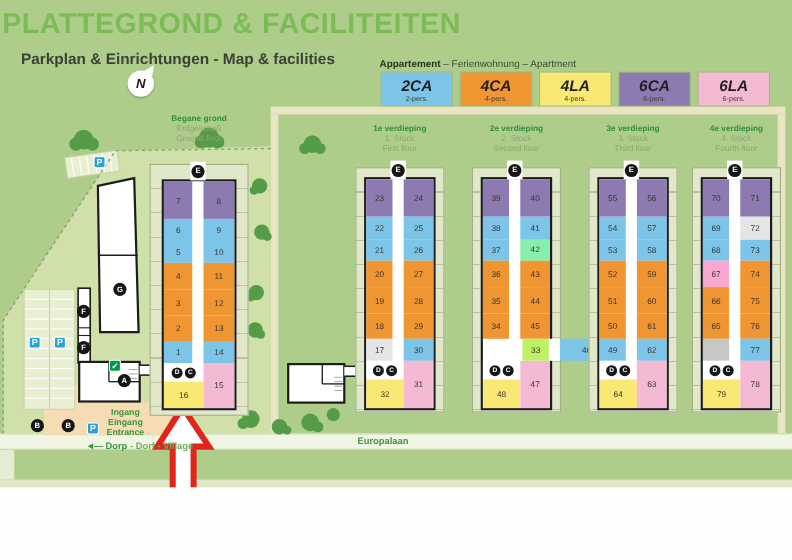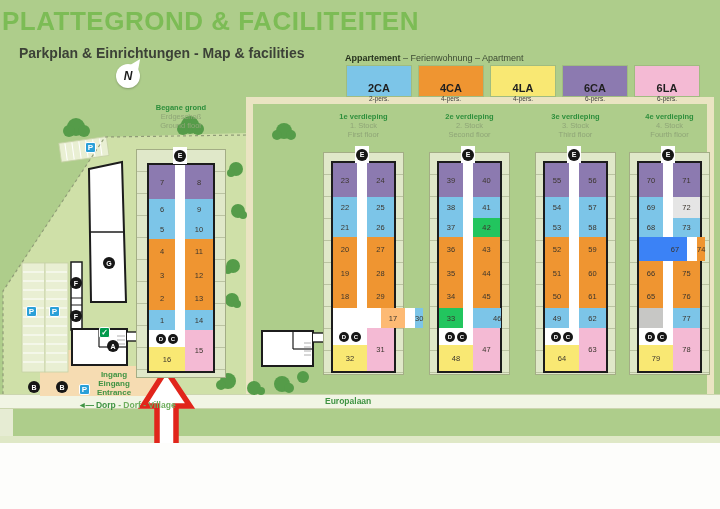--- a/index.html
+++ b/index.html
@@ -16,21 +16,21 @@
            box-shadow:0 1px 2px rgba(0,0,0,.25);display:flex;align-items:center;justify-content:center;
            font-weight:bold;font-style:italic;font-size:12px;color:#1c1c1c;z-index:3;}
   #compass:before{content:"";position:absolute;right:-2px;top:-6px;width:0;height:0;
            border-left:5px solid transparent;border-right:5px solid transparent;border-bottom:11px solid #fff;
            transform:rotate(35deg);}
   
   #aptheading{left:345px;top:53px;font-size:9px;color:#3c4a33;z-index:3;}
   #aptheading b{color:#27331e;}
   .typebox{position:absolute;top:66px;width:64px;height:30px;z-index:3;text-align:center;
            box-shadow:0 0 0 1px rgba(0,0,0,.08);}
-  .typebox .code{display:block;margin-top:16px;font-size:11px;font-weight:bold;color:#1f1f1f;}
+  .typebox .code{display:block;margin-top:4px;font-size:14px;font-weight:bold;color:#1f1f1f;font-style:italic;}
   .typebox .pers{display:block;margin-top:1px;font-size:6.5px;color:#3c3c3c;}
   
   .bldlabel{position:absolute;width:90px;text-align:center;font-size:7.5px;line-height:9px;z-index:3;}
   .bldlabel .l1{color:#2e8f3c;font-weight:bold;display:block;}
   .bldlabel .lx{color:#8fa577;display:block;}
   
   .building{position:absolute;background:#e0e8c9;border:1px solid #a3ad85;z-index:2;box-sizing:border-box;}
   .ticks{position:absolute;left:0;top:0;right:0;bottom:0;
          background:repeating-linear-gradient(to bottom,transparent 0 21px,rgba(90,100,60,.28) 21px 22px);}
   .binner{position:absolute;background:#fff;border:2px solid #1c1c1c;display:flex;flex-direction:column;box-sizing:content-box;}
@@ -320,21 +320,21 @@
             <div class="cell" style="flex: 0 0 24px; background: rgb(239, 149, 49);">19</div>
             <div class="corr"></div>
             <div class="cell" style="flex: 1 1 0%; background: rgb(239, 149, 49);">28</div>
           </div>
           <div class="brow" style="height: 23px;">
             <div class="cell" style="flex: 0 0 24px; background: rgb(239, 149, 49);">18</div>
             <div class="corr"></div>
             <div class="cell" style="flex: 1 1 0%; background: rgb(239, 149, 49);">29</div>
           </div>
           <div class="brow" style="height: 20px;">
-            <div class="cell" style="flex: 0 0 24px; background: #fdba74; margin-left: 48px;">17</div>
+            <div class="cell" style="flex: 0 0 24px; background: #e5e5e5;">17</div>
             <div class="corr"></div>
             <div class="cell" style="flex: 1 1 0%; background: rgb(124, 197, 232); text-align: center;">30</div>
           </div>
           <div class="bbottom">
             <div class="bleftcol" style="flex: 0 0 34px;">
               <div class="dcrow">
                 <div class="mk sm">D</div>
                 <div class="mk sm">C</div>
               </div>
               <div class="cell" style="flex: 1 1 0%; background: rgb(249, 232, 115);">32</div>
@@ -360,39 +360,39 @@
             <div class="cell" style="flex: 1 1 0%; background: rgb(140, 122, 176);">40</div>
           </div>
           <div class="brow" style="height: 21px;">
             <div class="cell" style="flex: 0 0 24px; background: rgb(124, 197, 232);">38</div>
             <div class="corr"></div>
             <div class="cell" style="flex: 1 1 0%; background: rgb(124, 197, 232);">41</div>
           </div>
           <div class="brow" style="height: 19px;">
             <div class="cell" style="flex: 0 0 24px; background: rgb(124, 197, 232);">37</div>
             <div class="corr"></div>
-            <div class="cell" style="flex: 1 1 0%; background: #22c55e; font-family: Liberation Mono, monospace;">42</div>
+            <div class="cell" style="flex: 1 1 0%; background: #86efac; font-family: Liberation Mono, monospace;">42</div>
           </div>
           <div class="brow" style="height: 24px;">
             <div class="cell" style="flex: 0 0 24px; background: rgb(239, 149, 49);">36</div>
             <div class="corr"></div>
             <div class="cell" style="flex: 1 1 0%; background: rgb(239, 149, 49);">43</div>
           </div>
           <div class="brow" style="height: 24px;">
             <div class="cell" style="flex: 0 0 24px; background: rgb(239, 149, 49);">35</div>
             <div class="corr"></div>
             <div class="cell" style="flex: 1 1 0%; background: rgb(239, 149, 49);">44</div>
           </div>
           <div class="brow" style="height: 23px;">
             <div class="cell" style="flex: 0 0 24px; background: rgb(239, 149, 49);">34</div>
             <div class="corr"></div>
             <div class="cell" style="flex: 1 1 0%; background: rgb(239, 149, 49);">45</div>
           </div>
           <div class="brow" style="height: 20px;">
-            <div class="cell" style="flex: 0 0 24px; background: #22c55e;">33</div>
+            <div class="cell" style="flex: 0 0 24px; background: #bef264; margin-left: 36px;">33</div>
             <div class="corr"></div>
             <div class="cell" style="flex: 1 1 0%; background: rgb(124, 197, 232); padding-left: 20px;">46</div>
           </div>
           <div class="bbottom">
             <div class="bleftcol" style="flex: 0 0 34px;">
               <div class="dcrow">
                 <div class="mk sm">D</div>
                 <div class="mk sm">C</div>
               </div>
               <div class="cell" style="flex: 1 1 0%; background: rgb(249, 232, 115);">48</div>
@@ -479,21 +479,21 @@
             <div class="cell" style="flex: 0 0 24px; background: rgb(124, 197, 232);">69</div>
             <div class="corr"></div>
             <div class="cell" style="flex: 1 1 0%; background: #e5e5e5;">72</div>
           </div>
           <div class="brow" style="height: 19px;">
             <div class="cell" style="flex: 0 0 24px; background: rgb(124, 197, 232);">68</div>
             <div class="corr"></div>
             <div class="cell" style="flex: 1 1 0%; background: rgb(124, 197, 232);">73</div>
           </div>
           <div class="brow" style="height: 24px;">
-            <div class="cell" style="flex: 0 0 24px; background: #3b82f6; padding-left: 24px;">67</div>
+            <div class="cell" style="flex: 0 0 24px; background: #f9a8d4;">67</div>
             <div class="corr"></div>
             <div class="cell" style="flex: 1 1 0%; background: rgb(239, 149, 49);">74</div>
           </div>
           <div class="brow" style="height: 24px;">
             <div class="cell" style="flex: 0 0 24px; background: rgb(239, 149, 49);">66</div>
             <div class="corr"></div>
             <div class="cell" style="flex: 1 1 0%; background: rgb(239, 149, 49);">75</div>
           </div>
           <div class="brow" style="height: 23px;">
             <div class="cell" style="flex: 0 0 24px; background: rgb(239, 149, 49);">65</div>

